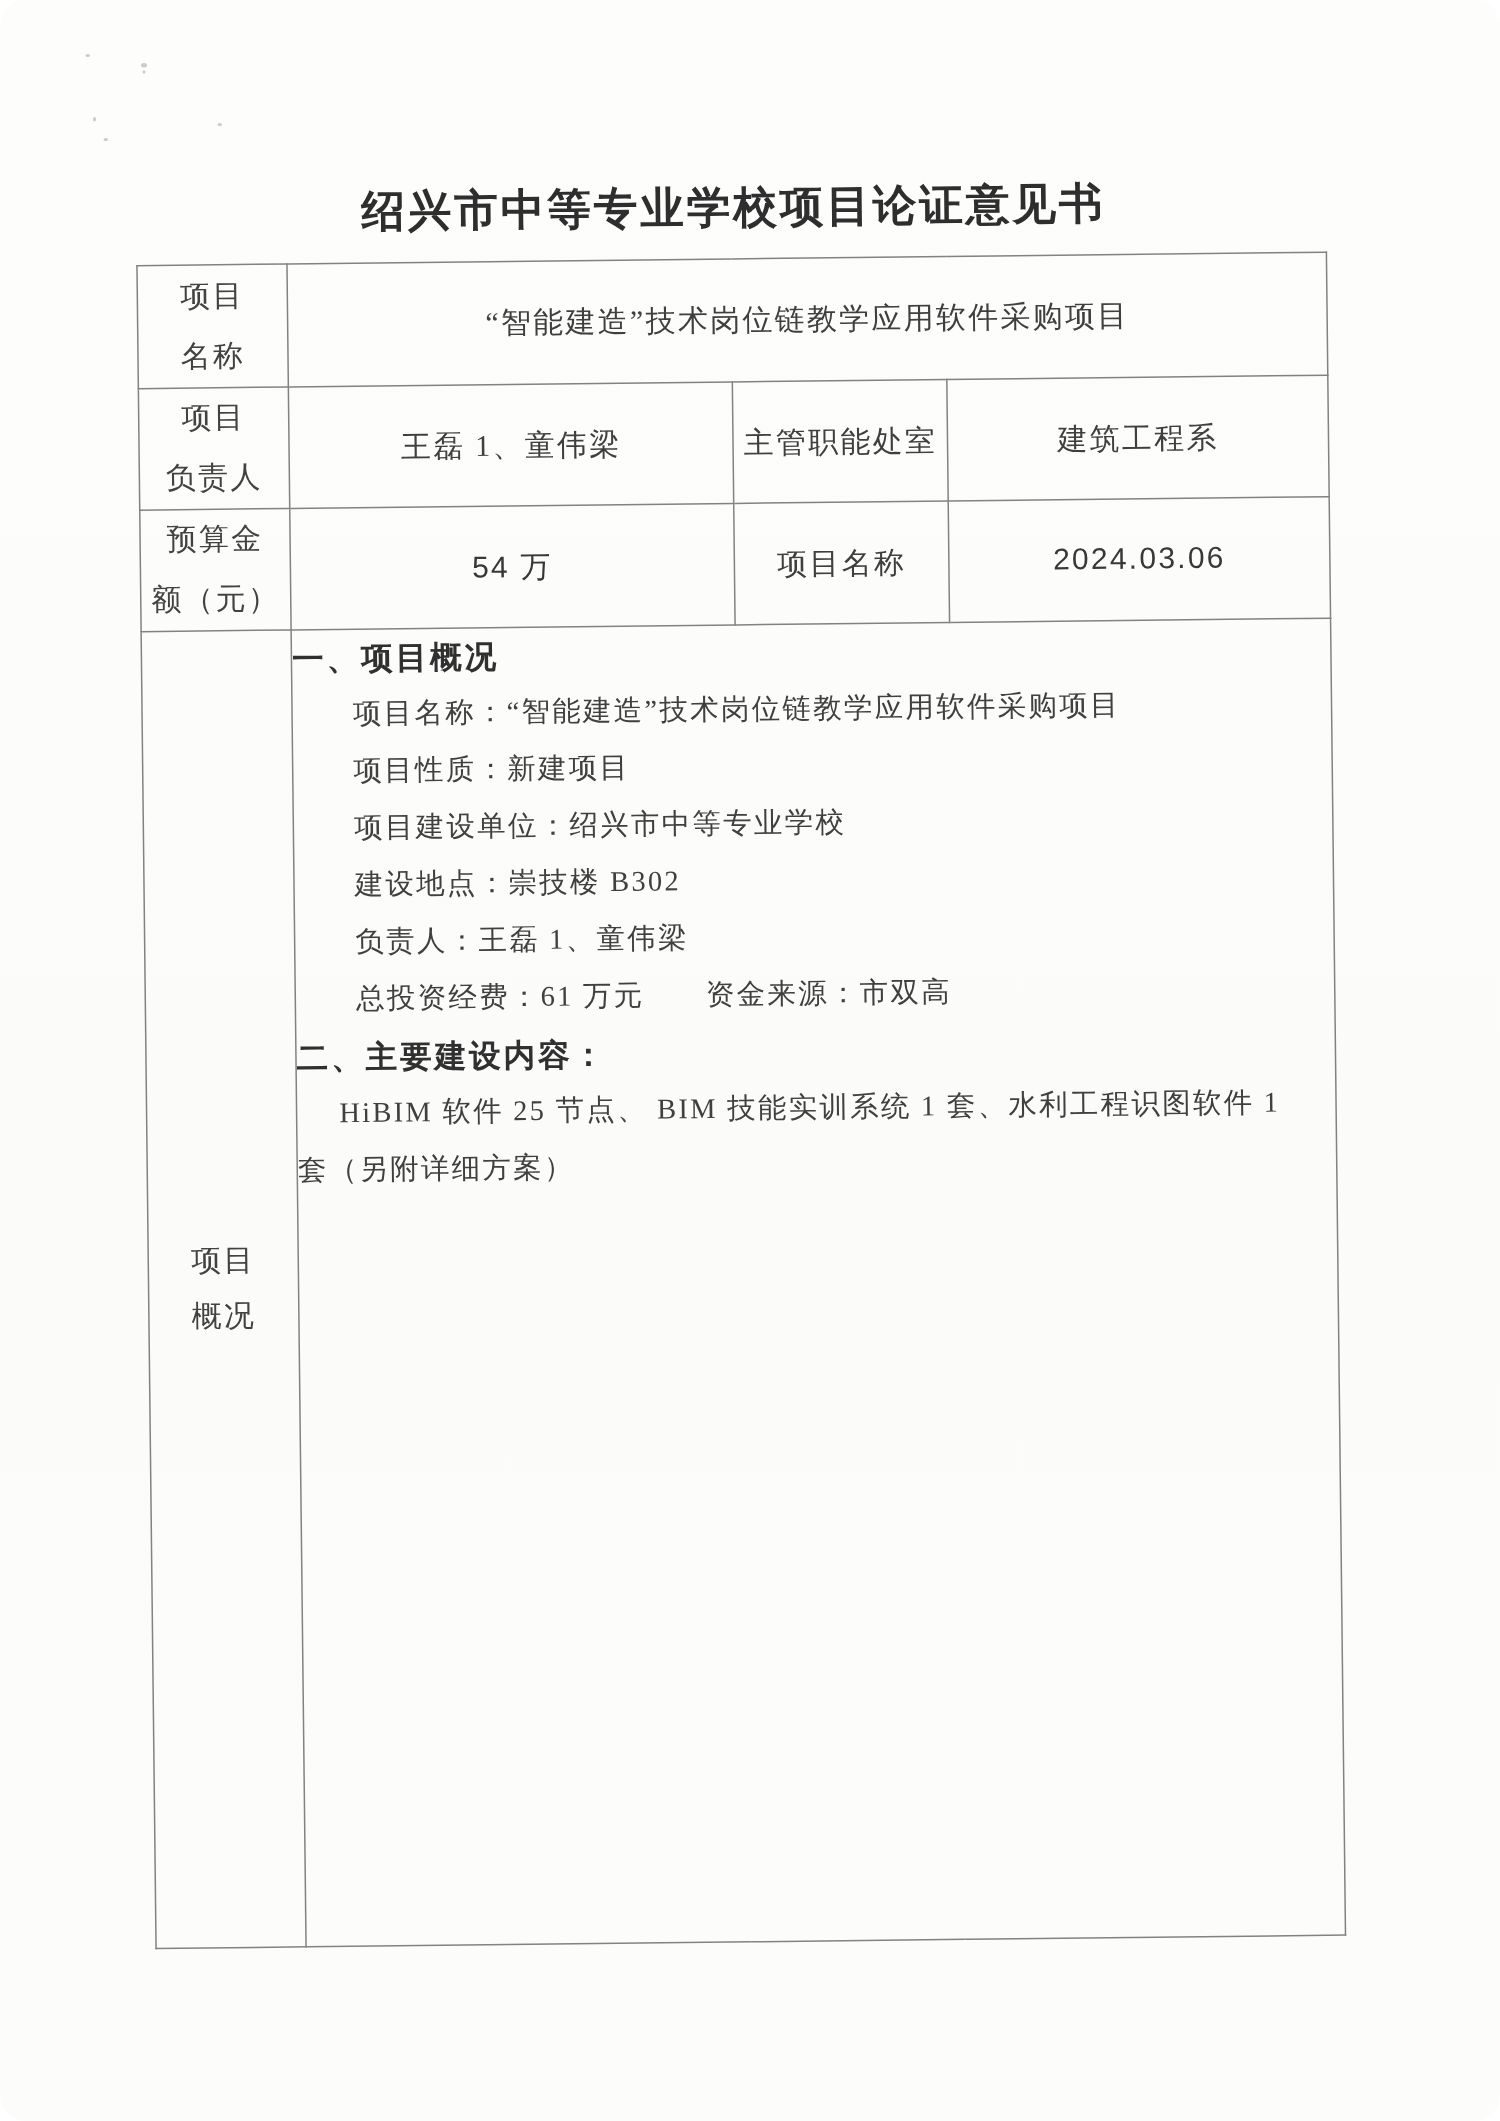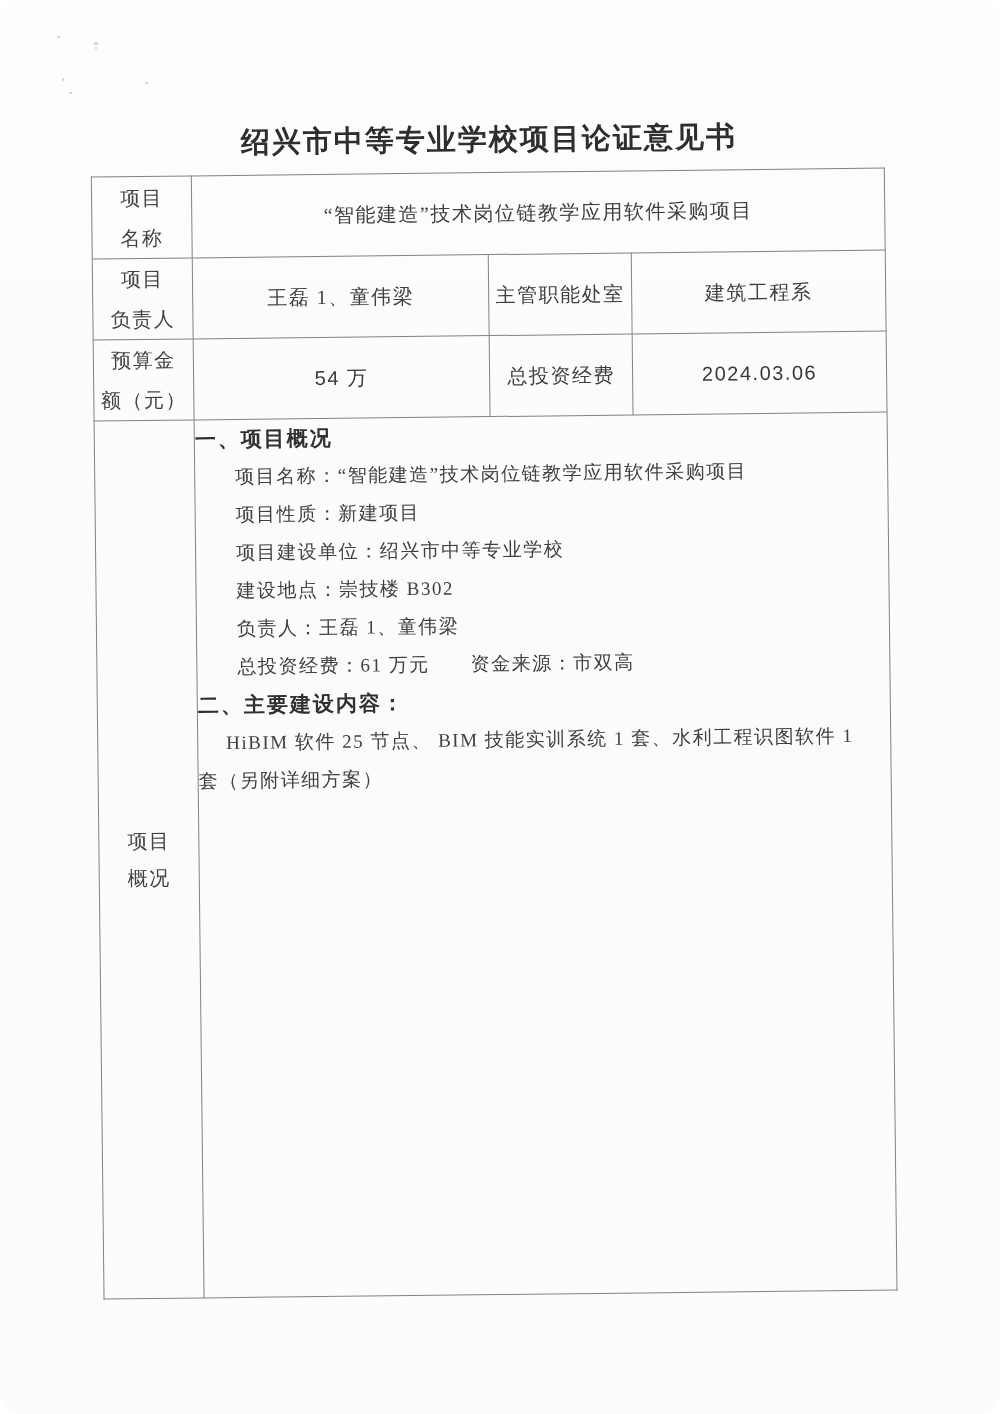--- a/index.html
+++ b/index.html
@@ -168,21 +168,21 @@
 
       <tr class="r3">
         <td class="label-cell">
           <span>预算金</span>
           <span>额（元）</span>
         </td>
         <td class="value-cell num">
           <span>54 万</span>
         </td>
         <td class="value-cell">
-          <span>总投资经费</span>
+          <span>项目名称</span>
         </td>
         <td class="value-cell num">
           <span>2024.03.06</span>
         </td>
       </tr>
 
       <tr class="r4">
         <td class="ov-label-cell">
           <span>项目</span>
           <span>概况</span>

